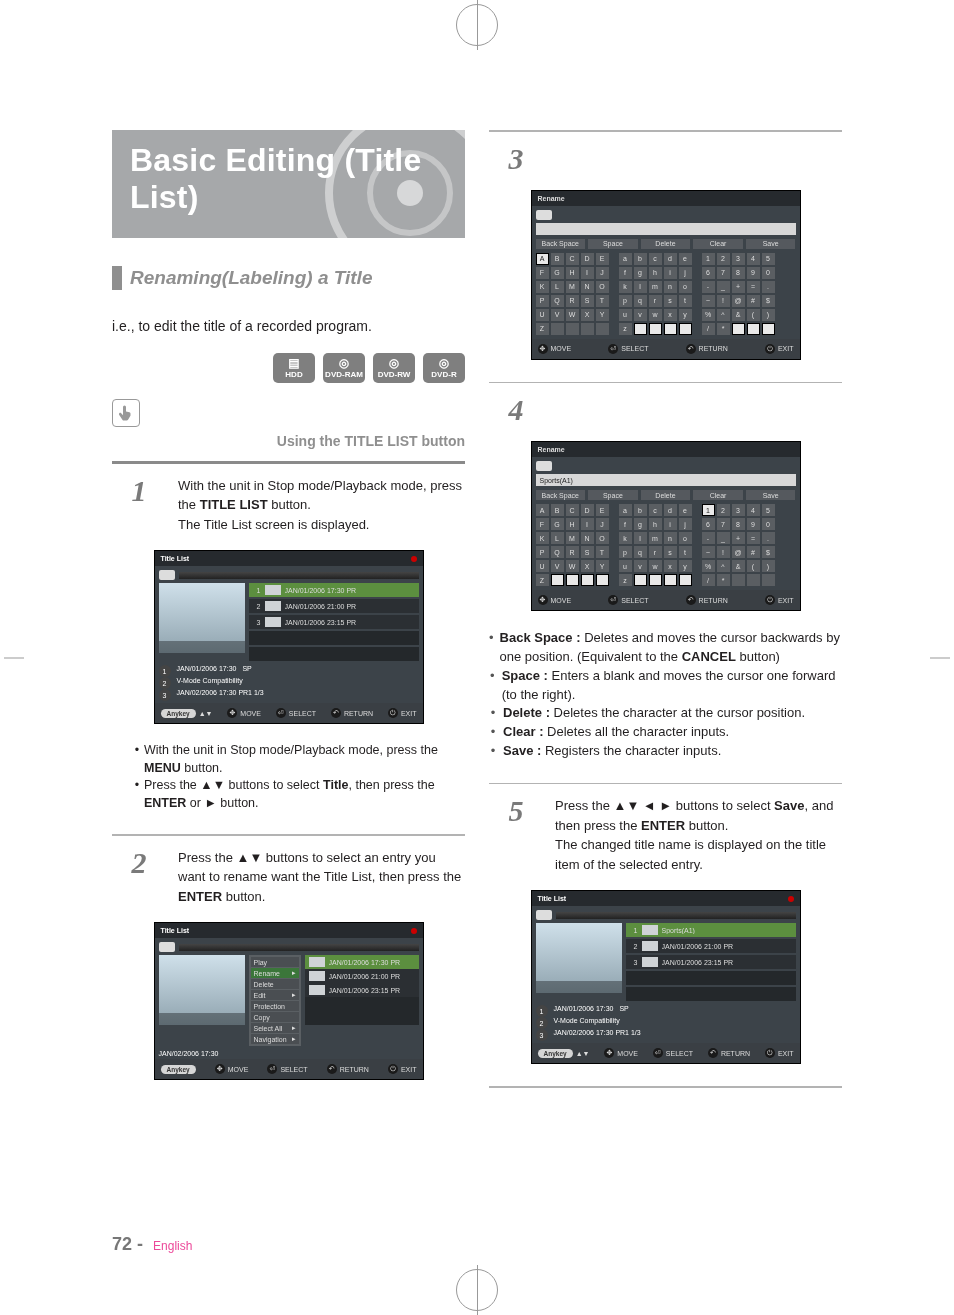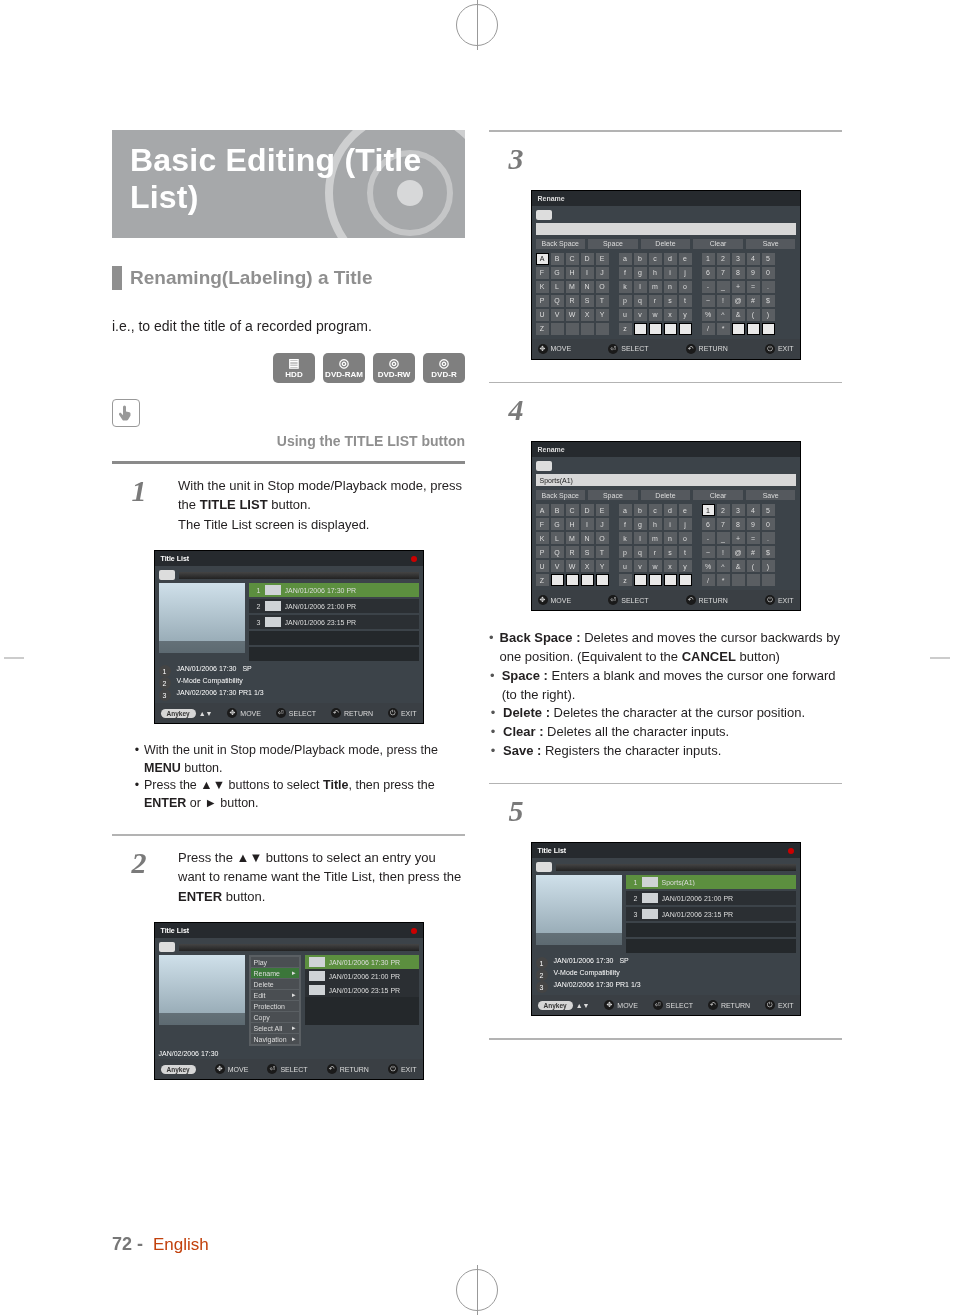--- a/index.html
+++ b/index.html
@@ -49,21 +49,21 @@
   
   .title-banner { position:relative; height:108px; background:var(--hdr-bg); color:var(--hdr-fg); display:flex; align-items:flex-start; padding:12px 18px; overflow:hidden; margin-bottom:28px;}
   .title-banner h1 { margin:0; font-size:32px; font-weight:800; letter-spacing:.2px; font-family:Arial,Helvetica,sans-serif;}
   .title-banner .disc-deco { position:absolute; right:-30px; bottom:-40px; width:170px; height:170px; }
   .disc-deco::before { content:""; position:absolute; inset:0; border:8px solid rgba(255,255,255,.45); border-radius:50%; }
   .disc-deco::after { content:""; position:absolute; inset:42px; border:6px solid rgba(255,255,255,.35); border-radius:50%; }
   .disc-inner { position:absolute; inset:72px; border-radius:50%; background:rgba(255,255,255,.55);}
   
   .sub-hdr { display:flex; align-items:center; gap:8px; margin-bottom:6px;}
   .sub-hdr .bar { width:10px; height:24px; background:var(--accent); }
-  .sub-hdr .lbl { font-size:19px; font-weight:700; color:var(--accent); }
+  .sub-hdr .lbl { font-size:19px; font-weight:700; color:var(--accent);font-style:italic; }
   .intro { font-size:14px; line-height:1.45; margin-bottom:16px;}
   
   .media-row { display:flex; justify-content:flex-end; gap:8px; margin-bottom:16px;}
   .media-badge { width:42px; height:30px; border-radius:5px; background:#7f7f7f; color:#fff; display:flex; flex-direction:column; align-items:center; justify-content:center; font-size:8px; font-weight:700; line-height:1;}
   .media-badge .ic { font-size:12px; margin-bottom:2px; }
   .hand-icon { width:28px; height:28px; border:1.5px solid #999; border-radius:4px; display:flex; align-items:center; justify-content:center; margin-bottom:6px; }
   .hand-icon svg { width:18px; height:18px; fill:#999;}
   
   .thin-rule { height:1.5px; background:var(--thin); margin:22px 0 12px;}
   .med-rule { height:3px; background:#8a8a8a; margin:14px 0 12px; }
@@ -123,21 +123,21 @@
   .kb-grid .kc.sel { background:#e9e9e9; color:#222; border:1px solid #000;}
   .kbshot .bar-bot { height:20px; background:#3a3f44; display:flex; align-items:center; justify-content:space-between; padding:0 6px; color:#ddd;}
   
   .bullets { font-size:13px; line-height:1.45; margin-top:18px;}
   .bullets .b{ display:flex; gap:6px;}
   .bullets .b .dot{ width:8px; text-align:center; color:#555;}
   .bullets .b .term{ font-weight:700;}
   
   .pg-foot { position:absolute; left:112px; bottom:60px; display:flex; align-items:baseline; gap:10px;}
   .pg-foot .pn { font-size:18px; font-weight:700; color:#777;}
-  .pg-foot .lang { font-size:17px; color:#c2410c;}
+  .pg-foot .lang { font-size:12px; color:#ec4899;}
 </style>
 </head>
 <body>
 
 <div class="page">
   <div class="crop-top"></div>
   <div class="crop-bottom"></div>
   <div class="crop-mid-l"></div>
   <div class="crop-mid-r"></div>
 
@@ -694,20 +694,24 @@
           <div class="b">
               <span class="dot">•</span>
               <span><span class="term">Save :</span> <span>Registers the character inputs.</span></span>
             </div>
         </div>
 
         <div class="thin-rule"></div>
 
         <div class="step">
           <div class="num">5</div>
+          <div class="body">
+            <span>Press the ▲▼ ◄ ► buttons to select </span><span class="kw">Save</span><span>, and then press the </span><span class="kw">ENTER</span><span> button.</span><br>
+            <span>The changed title name is displayed on the title item of the selected entry.</span>
+          </div>
         </div>
 
         <div class="shot">
           <div class="bar-top">
               <span>Title List</span>
               <span class="rec"></span>
             </div>
           <div class="inner">
             <div class="hdd-row">
                 <div class="hdd-ic"></div>

